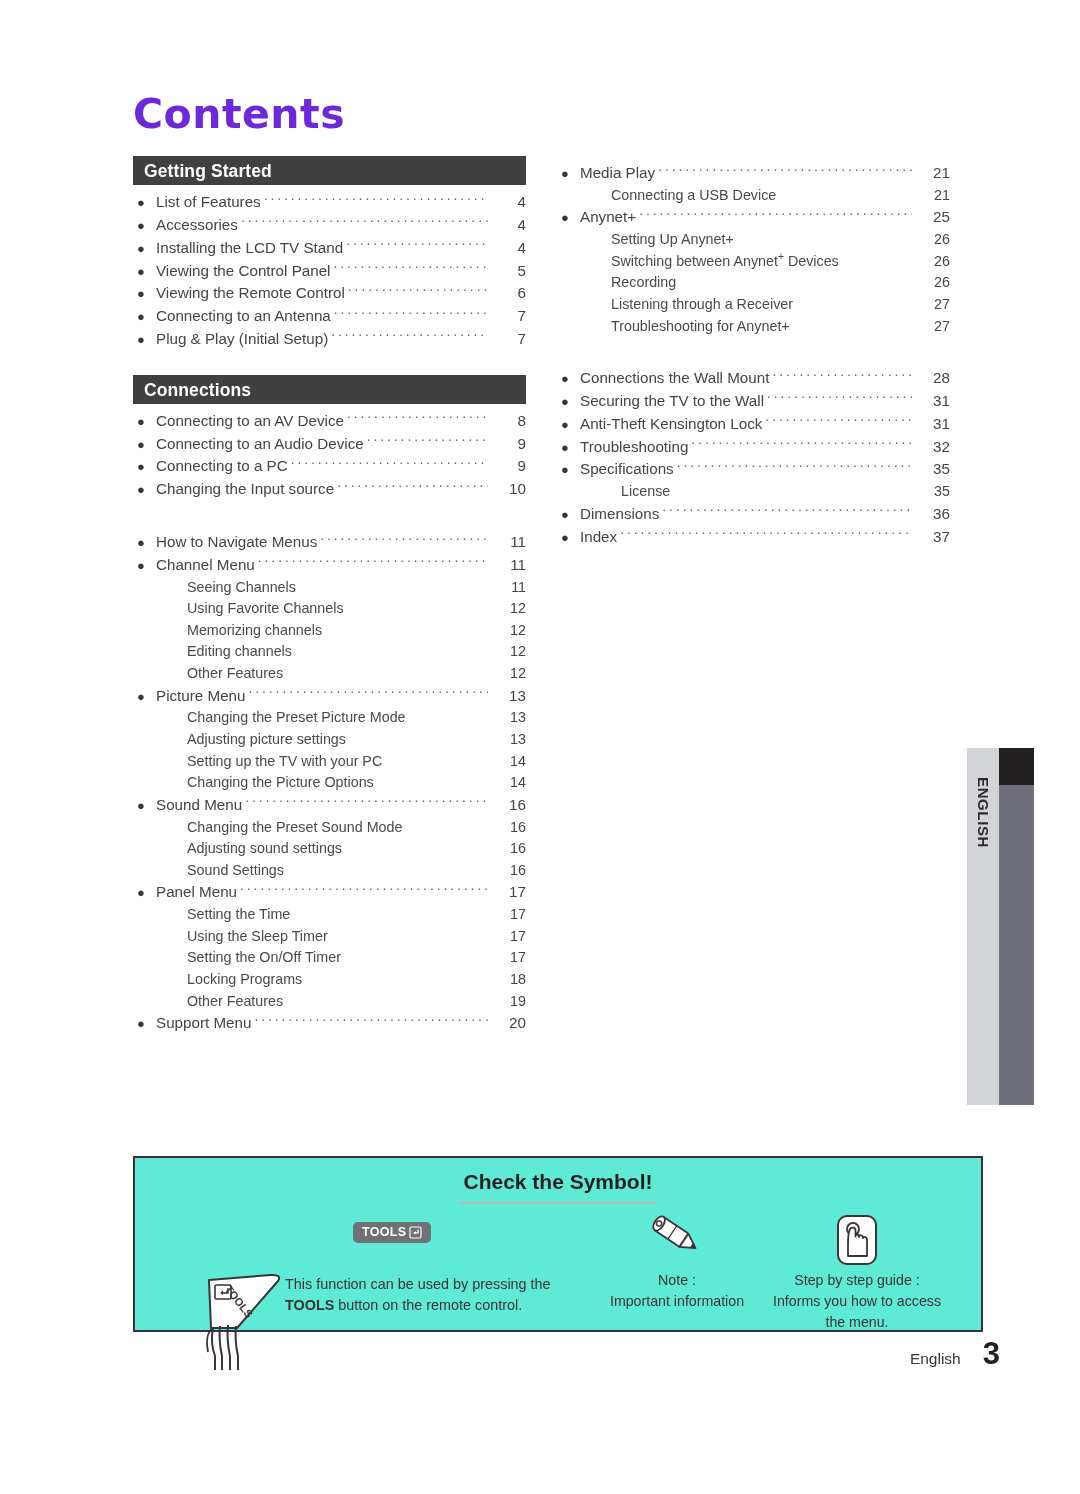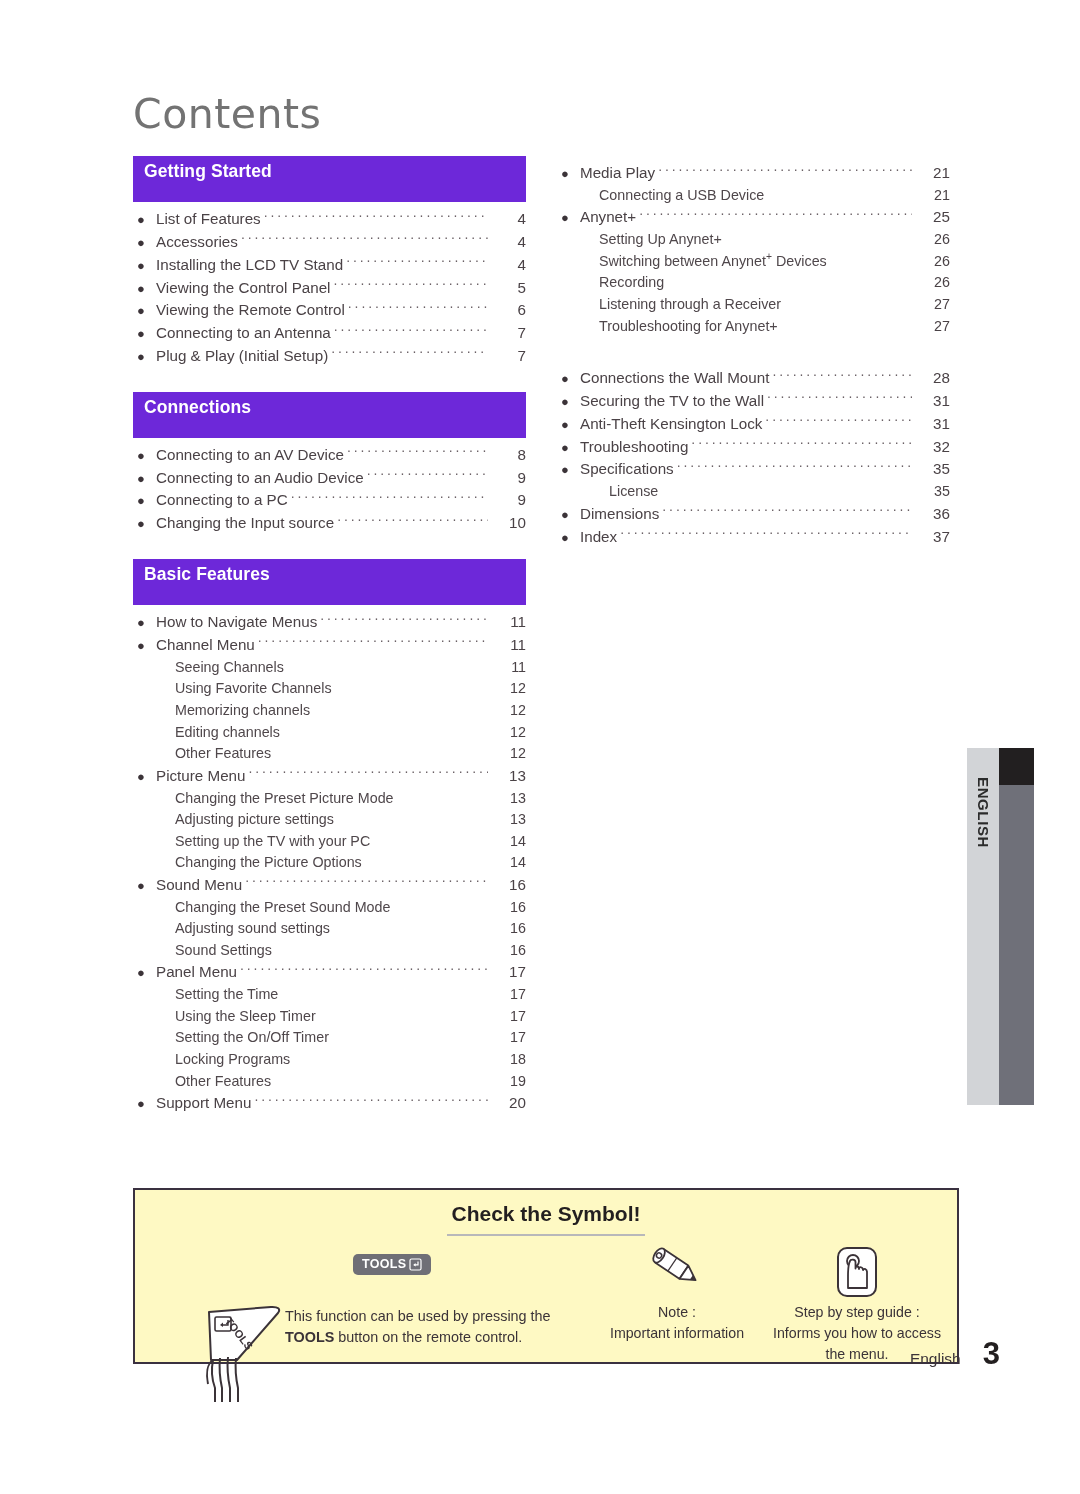--- a/index.html
+++ b/index.html
@@ -16,44 +16,44 @@
     color: #3b3338;
     overflow: hidden;
   }
 
   
   #page-title {
     position: absolute;
     left: 133px;
     top: 94px;
     font-size: 41px;
-    font-weight: 400;
+    font-weight: 700;
     letter-spacing: 0.5px;
-    color: #737373;
+    color: #6d28d9;
     font-family: "DejaVu Sans", sans-serif;
     line-height: 1;
   }
 
   
   .col {
     position: absolute;
     width: 393px;
   }
   #col-left  { left: 133px; top: 156px; }
   #col-right { left: 557px; top: 156px; }
 
   .section { margin-bottom: 24px; }
   .section:last-child { margin-bottom: 0; }
 
   .section-header {
-    background: #6d28d9;
+    background: #404040;
     color: #ffffff;
     font-size: 17.5px;
     font-weight: bold;
-    padding: 5px 0 21px 11px;
+    padding: 5px 0 4px 11px;
     letter-spacing: 0.1px;
     line-height: 1.15;
   }
 
   .toc-list {
     list-style: none;
     margin: 0;
     padding: 6px 0 0 0;
   }
 
@@ -100,20 +100,21 @@
     text-align: right;
     padding-left: 4px;
     color: #4a4246;
   }
 
   
   .toc-item.sub {
     font-size: 14.3px;
     line-height: 21.6px;
     color: #4f474b;
+    gap: 12px;
   }
   .toc-item.sub .bullet { width: 0; padding: 0; }
   .toc-item.sub .label { padding-left: 42px; }
   .toc-item.sub.deep .label { padding-left: 52px; }
   .toc-item.sub .leader::before { content: ""; }
 
   sup.plus { font-size: 0.72em; vertical-align: super; line-height: 0; }
 
   
   #english-tab {
@@ -152,25 +153,26 @@
     font-weight: bold;
     letter-spacing: 0.6px;
     color: #2b2b2b;
     text-align: center;
   }
 
   
   #symbol-box {
     position: absolute;
     left: 133px;
-    top: 1188px;
+    top: 1156px;
     width: 822px;
     height: 172px;
     border: 2px solid #3a3140;
-    background: #fef9c3;
+    background: #5eead4;
+    padding-left: 24px;
   }
   #symbol-title {
     position: absolute;
     left: 0; right: 0;
     top: 12px;
     text-align: center;
     font-size: 21px;
     font-weight: bold;
     color: #231f20;
   }
@@ -318,21 +320,20 @@
         </li>
         <li class="toc-item">
           <span class="bullet">●</span>
           <span class="label">Changing the Input source</span>
           <span class="leader"></span>
           <span class="page">10</span>
         </li>
       </ul>
     </div>
     <div class="section">
-      <div class="section-header">Basic Features</div>
       <ul class="toc-list">
         <li class="toc-item">
           <span class="bullet">●</span>
           <span class="label">How to Navigate Menus</span>
           <span class="leader"></span>
           <span class="page">11</span>
         </li>
         <li class="toc-item">
           <span class="bullet">●</span>
           <span class="label">Channel Menu</span>

